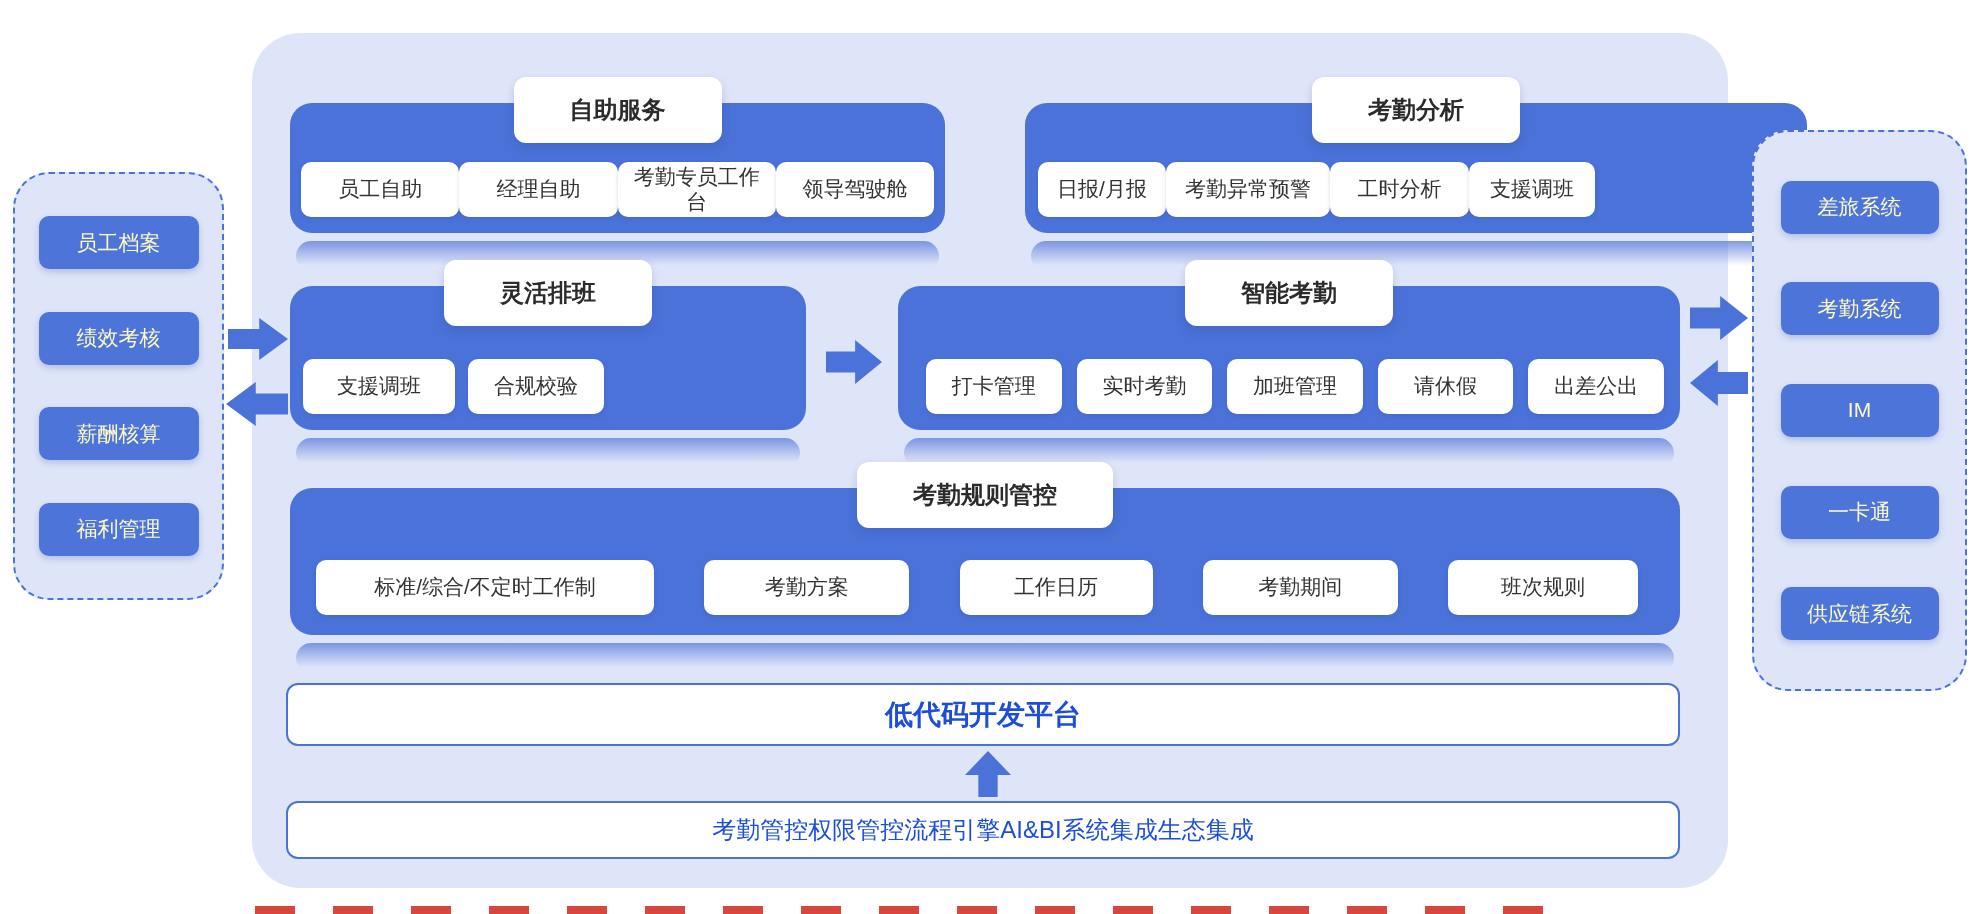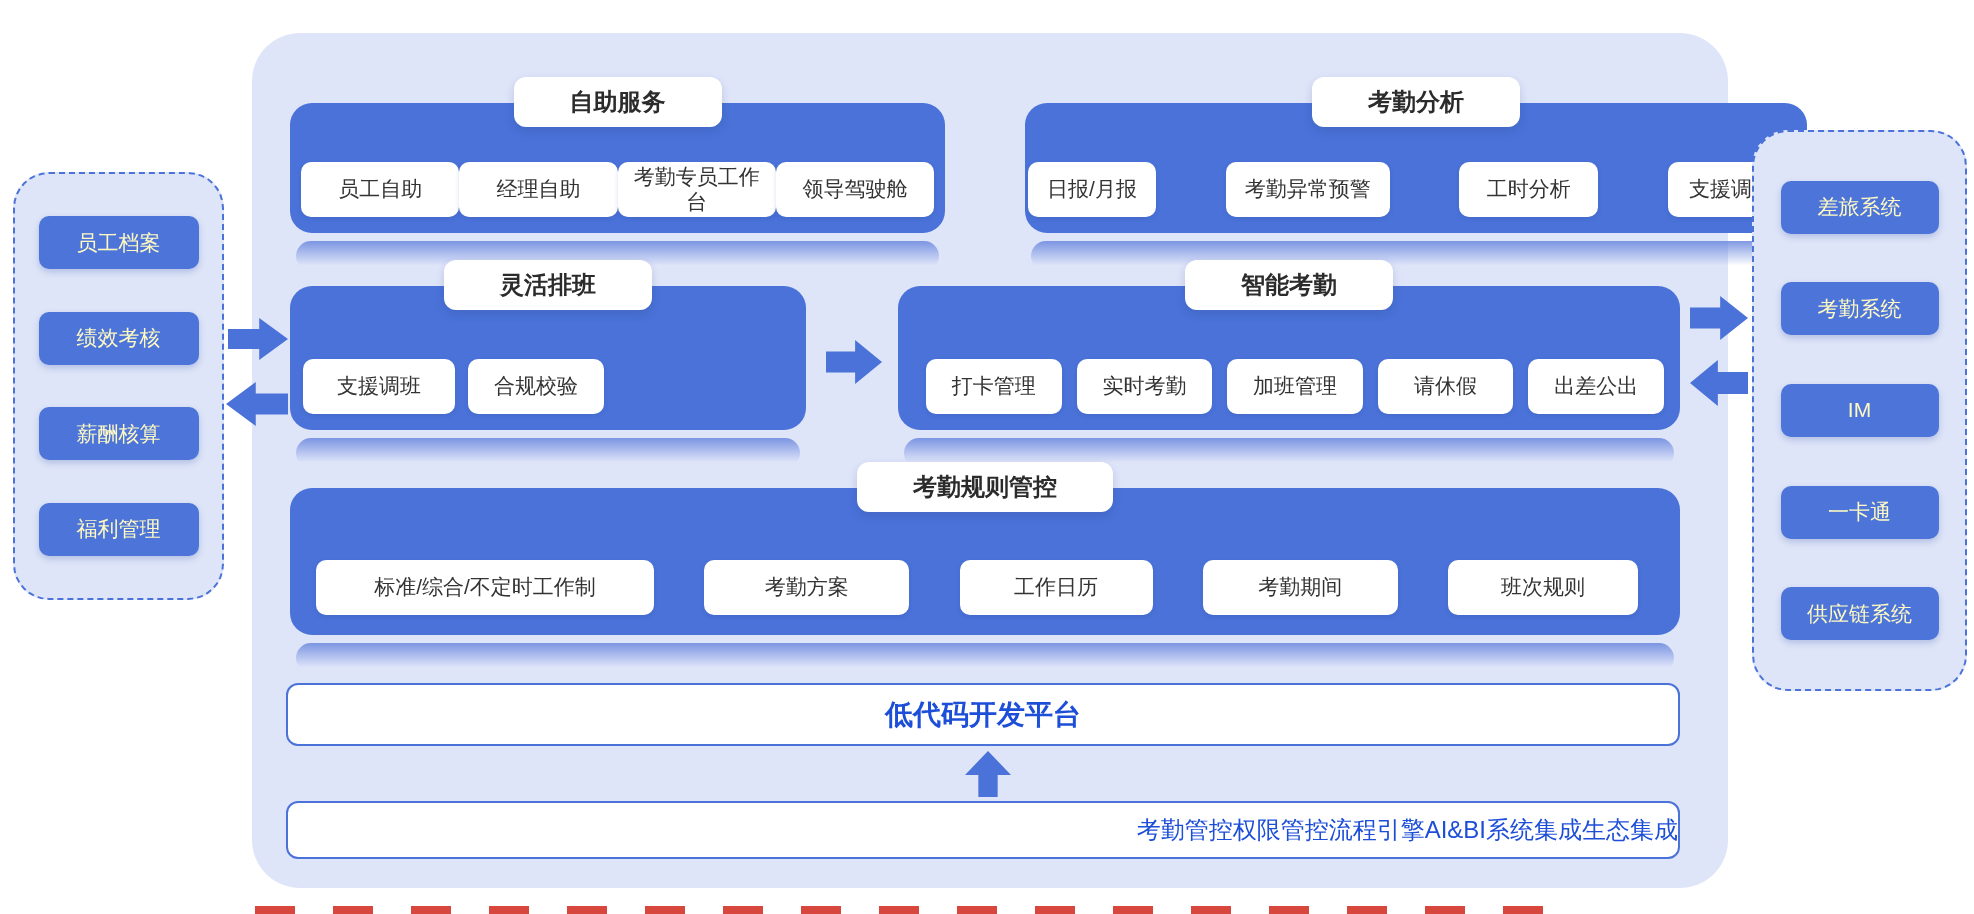--- a/index.html
+++ b/index.html
@@ -26,46 +26,46 @@
   }
   
   .module{position:absolute;background:#4a72d8;border-radius:22px;}
   .module::after{
     content:"";position:absolute;left:6px;right:6px;top:calc(100% + 8px);height:30px;
     border-radius:15px;
     background:linear-gradient(to bottom, rgba(106,135,222,.85), rgba(106,135,222,0) 82%);
   }
   .module-tab{
     position:absolute;top:-26px;left:50%;transform:translateX(-50%);
-    height:50px;background:#fff;border-radius:12px;padding:0 56px;
+    height:50px;background:#fff;border-radius:12px;padding:8px 56px;
     display:flex;align-items:center;justify-content:center;white-space:nowrap;
     font-size:24px;font-weight:700;color:#2b2b2b;
     box-shadow:0 4px 10px rgba(40,60,130,.20);z-index:2;
   }
   .chip-row{position:absolute;bottom:16px;display:flex;align-items:stretch;}
   .chip{
     background:#fff;border-radius:10px;min-height:55px;padding:2px 6px;box-sizing:border-box;
     display:flex;align-items:center;justify-content:center;text-align:center;
     font-size:21px;line-height:1.15;color:#333;box-shadow:0 2px 4px rgba(45,70,150,.18);
   }
   .grow{flex:1;}
   
   .row-self{left:11px;right:11px;gap:0;border-radius:13px;}
-  .row-analysis{left:3px;right:13px;justify-content:space-between;}
+  .row-analysis{left:13px;right:13px;}
   .row-flex{left:13px;right:13px;gap:13px;}
   .row-smart{left:28px;right:16px;gap:15px;}
   .row-rules{left:26px;right:42px;justify-content:space-between;bottom:20px;}
   
   .outline-bar{
     position:absolute;background:#fff;border:2px solid #4a72d8;border-radius:12px;
     box-sizing:border-box;display:flex;align-items:center;color:#1d4ed8;
   }
   .platform-bar{left:34px;top:650px;width:1394px;height:63px;justify-content:center;
     font-size:28px;font-weight:700;}
-  .foundation-bar{left:34px;top:768px;width:1394px;height:58px;justify-content:flex-end;
+  .foundation-bar{left:34px;top:768px;width:1394px;height:58px;justify-content:center;
     font-size:24px;font-weight:500;}
   
   .arrow{position:absolute;background:#4a72d8;z-index:3;}
   .arrow-right{clip-path:polygon(0 26%,52% 26%,52% 0,100% 50%,52% 100%,52% 74%,0 74%);}
   .arrow-left{clip-path:polygon(100% 26%,48% 26%,48% 0,0 50%,48% 100%,48% 74%,100% 74%);}
   .arrow-up{clip-path:polygon(50% 0,100% 52%,71% 52%,71% 100%,29% 100%,29% 52%,0 52%);}
   
   .red-strip{
     position:absolute;left:255px;top:906px;width:1300px;height:8px;
     background:repeating-linear-gradient(90deg,#d8473e 0 40px,transparent 40px 78px);

